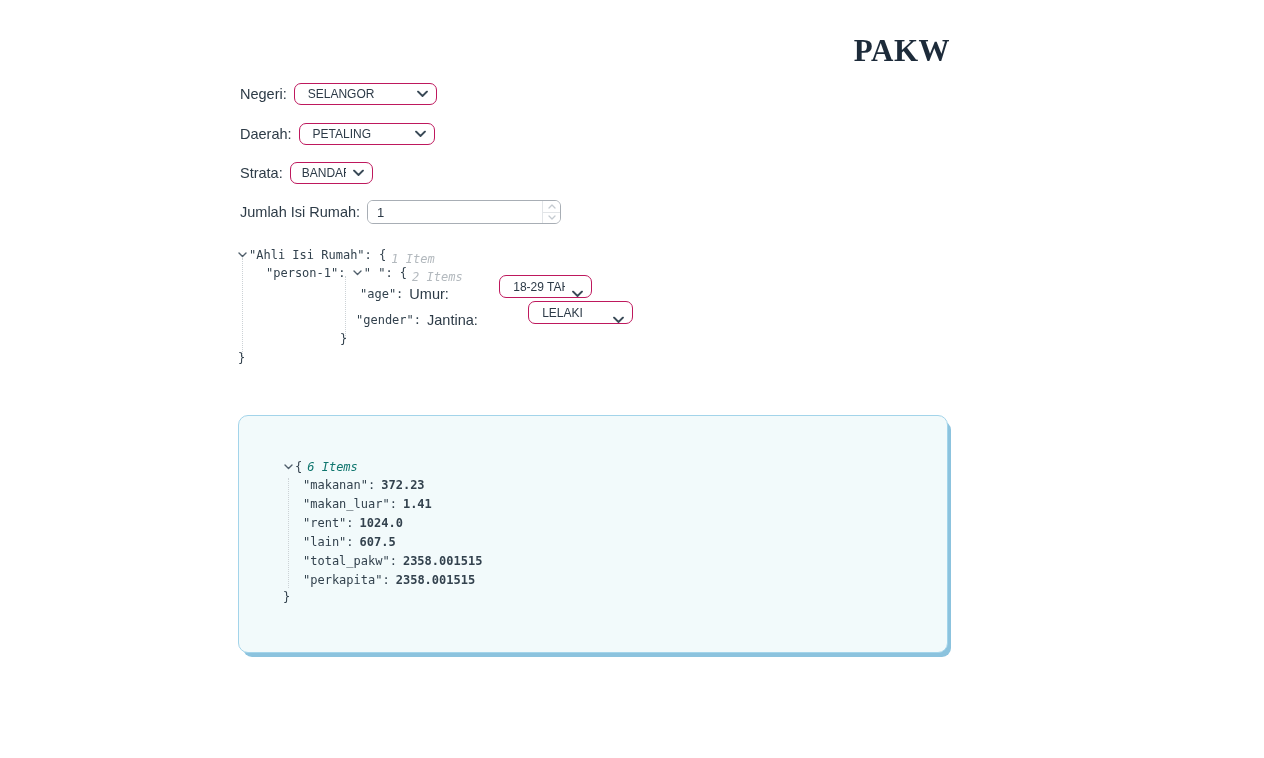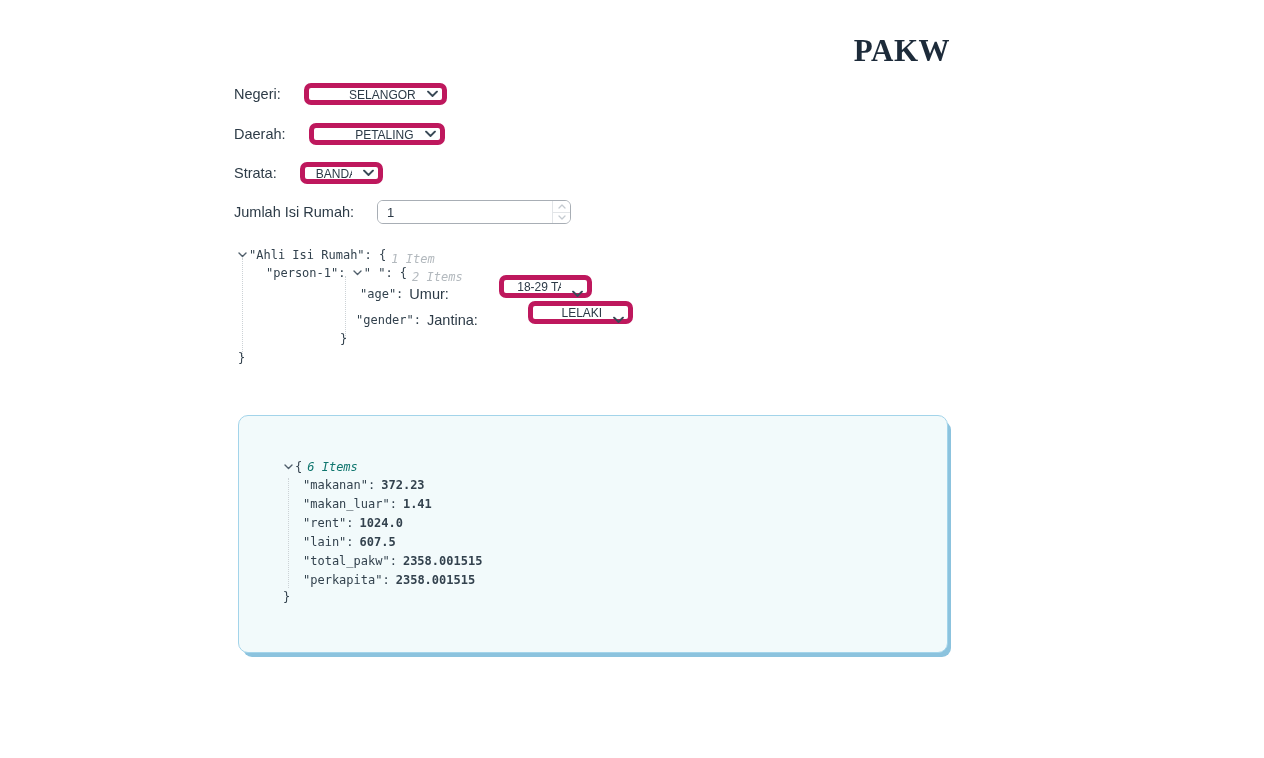--- a/index.html
+++ b/index.html
@@ -11,35 +11,35 @@
 
   
   .title {
     position:absolute; top:33px; left:238px; width:712px; text-align:right;
     font-family:"Liberation Serif", serif; font-size:31px; font-weight:600;
     color:#1d2b3a; letter-spacing:0.5px;
   }
 
   
   .form-row {
-    position:absolute; left:234px; display:flex; align-items:center; gap:23px;
+    position:absolute; left:240px; display:flex; align-items:center; gap:7px;
     font-size:14.5px; color:#2d3b47;
   }
   .row-negeri { top:83px; }
   .row-daerah { top:123px; }
   .row-strata { top:162px; }
   .row-jumlah { top:200px; }
 
   
   .sel-wrap { position:relative; display:inline-block; }
   select {
     appearance:none; -webkit-appearance:none;
     font-family:"Liberation Sans", sans-serif; font-size:12px; color:#2c3a47;
-    background:#ffffff; border:5px solid #be185d; border-radius:7px;
-    height:22px; padding:0 26px 0 13px; outline:none; cursor:pointer;text-align:right;
+    background:#ffffff; border:1px solid #be185d; border-radius:7px;
+    height:22px; padding:0 26px 0 13px; outline:none; cursor:pointer;
   }
   .sel-wrap .chev {
     position:absolute; right:9px; top:50%; transform:translateY(-50%);
     pointer-events:none; display:block; line-height:0;
   }
   .sel-negeri select { width:143px; }
   .sel-daerah select { width:136px; }
   .sel-strata select { width:83px;  padding-left:11px; }
   .sel-age select    { width:93px; height:23px; }
   .sel-gender select { width:105px; height:23px; }

